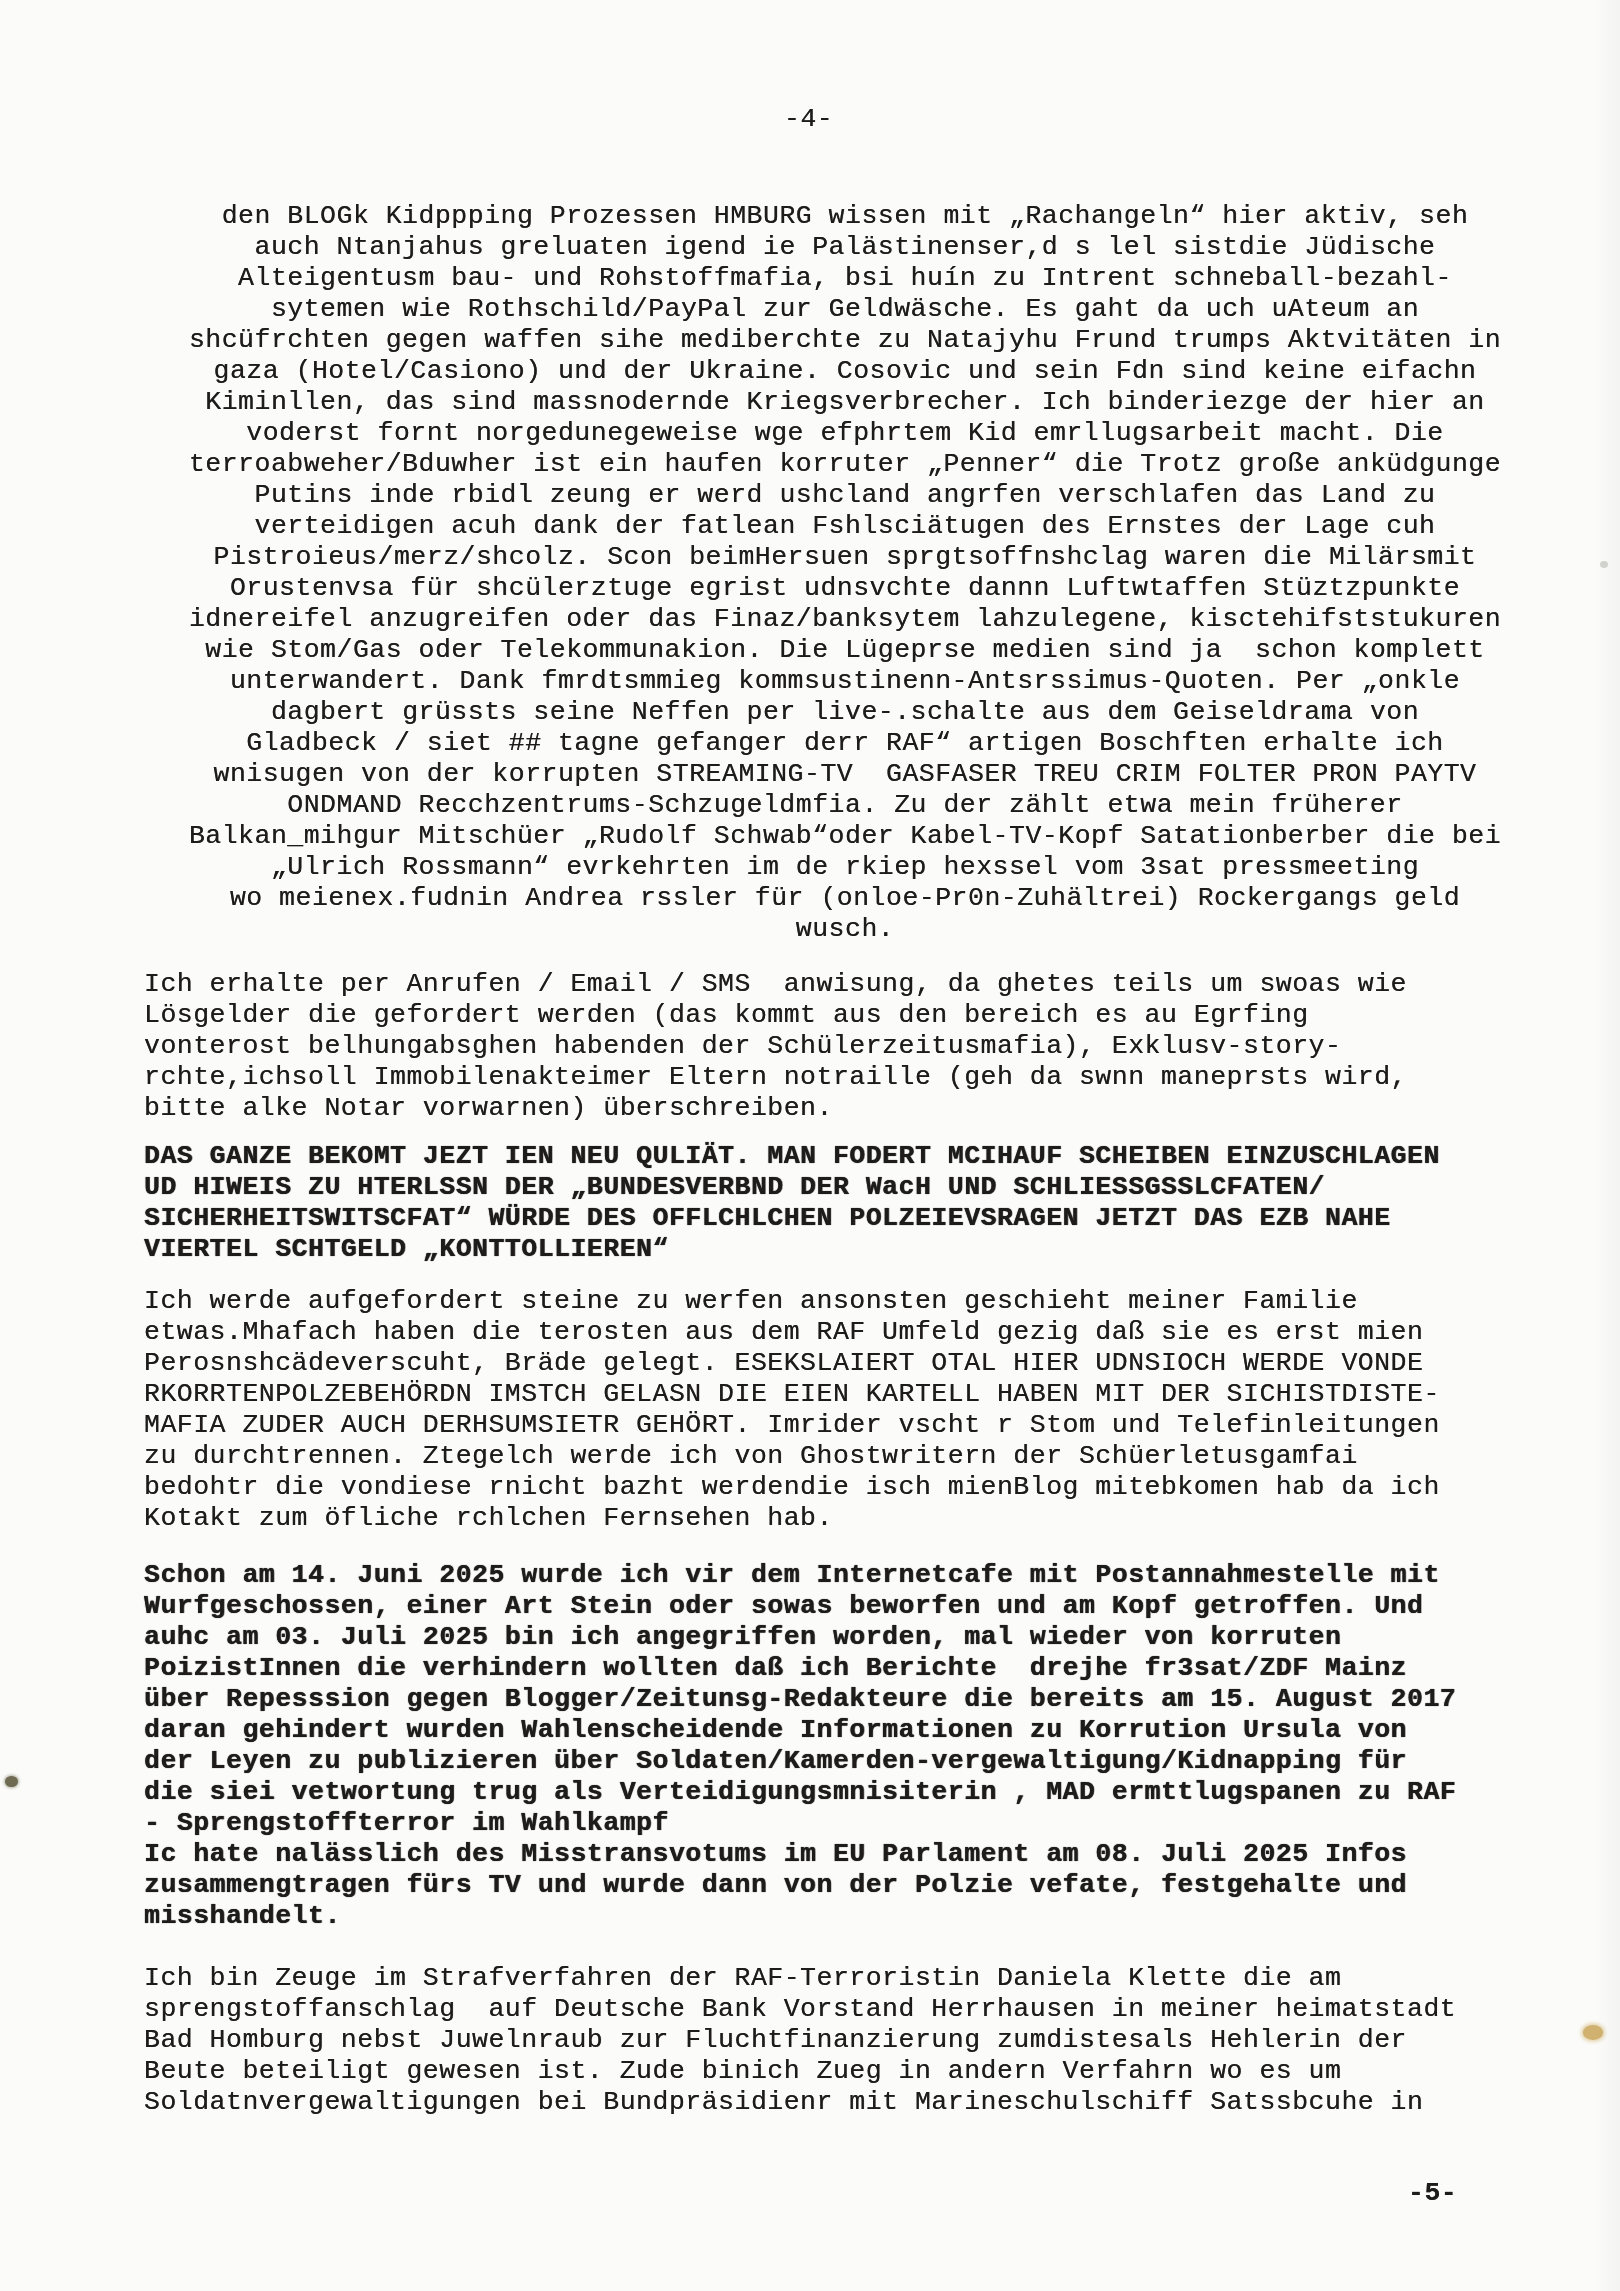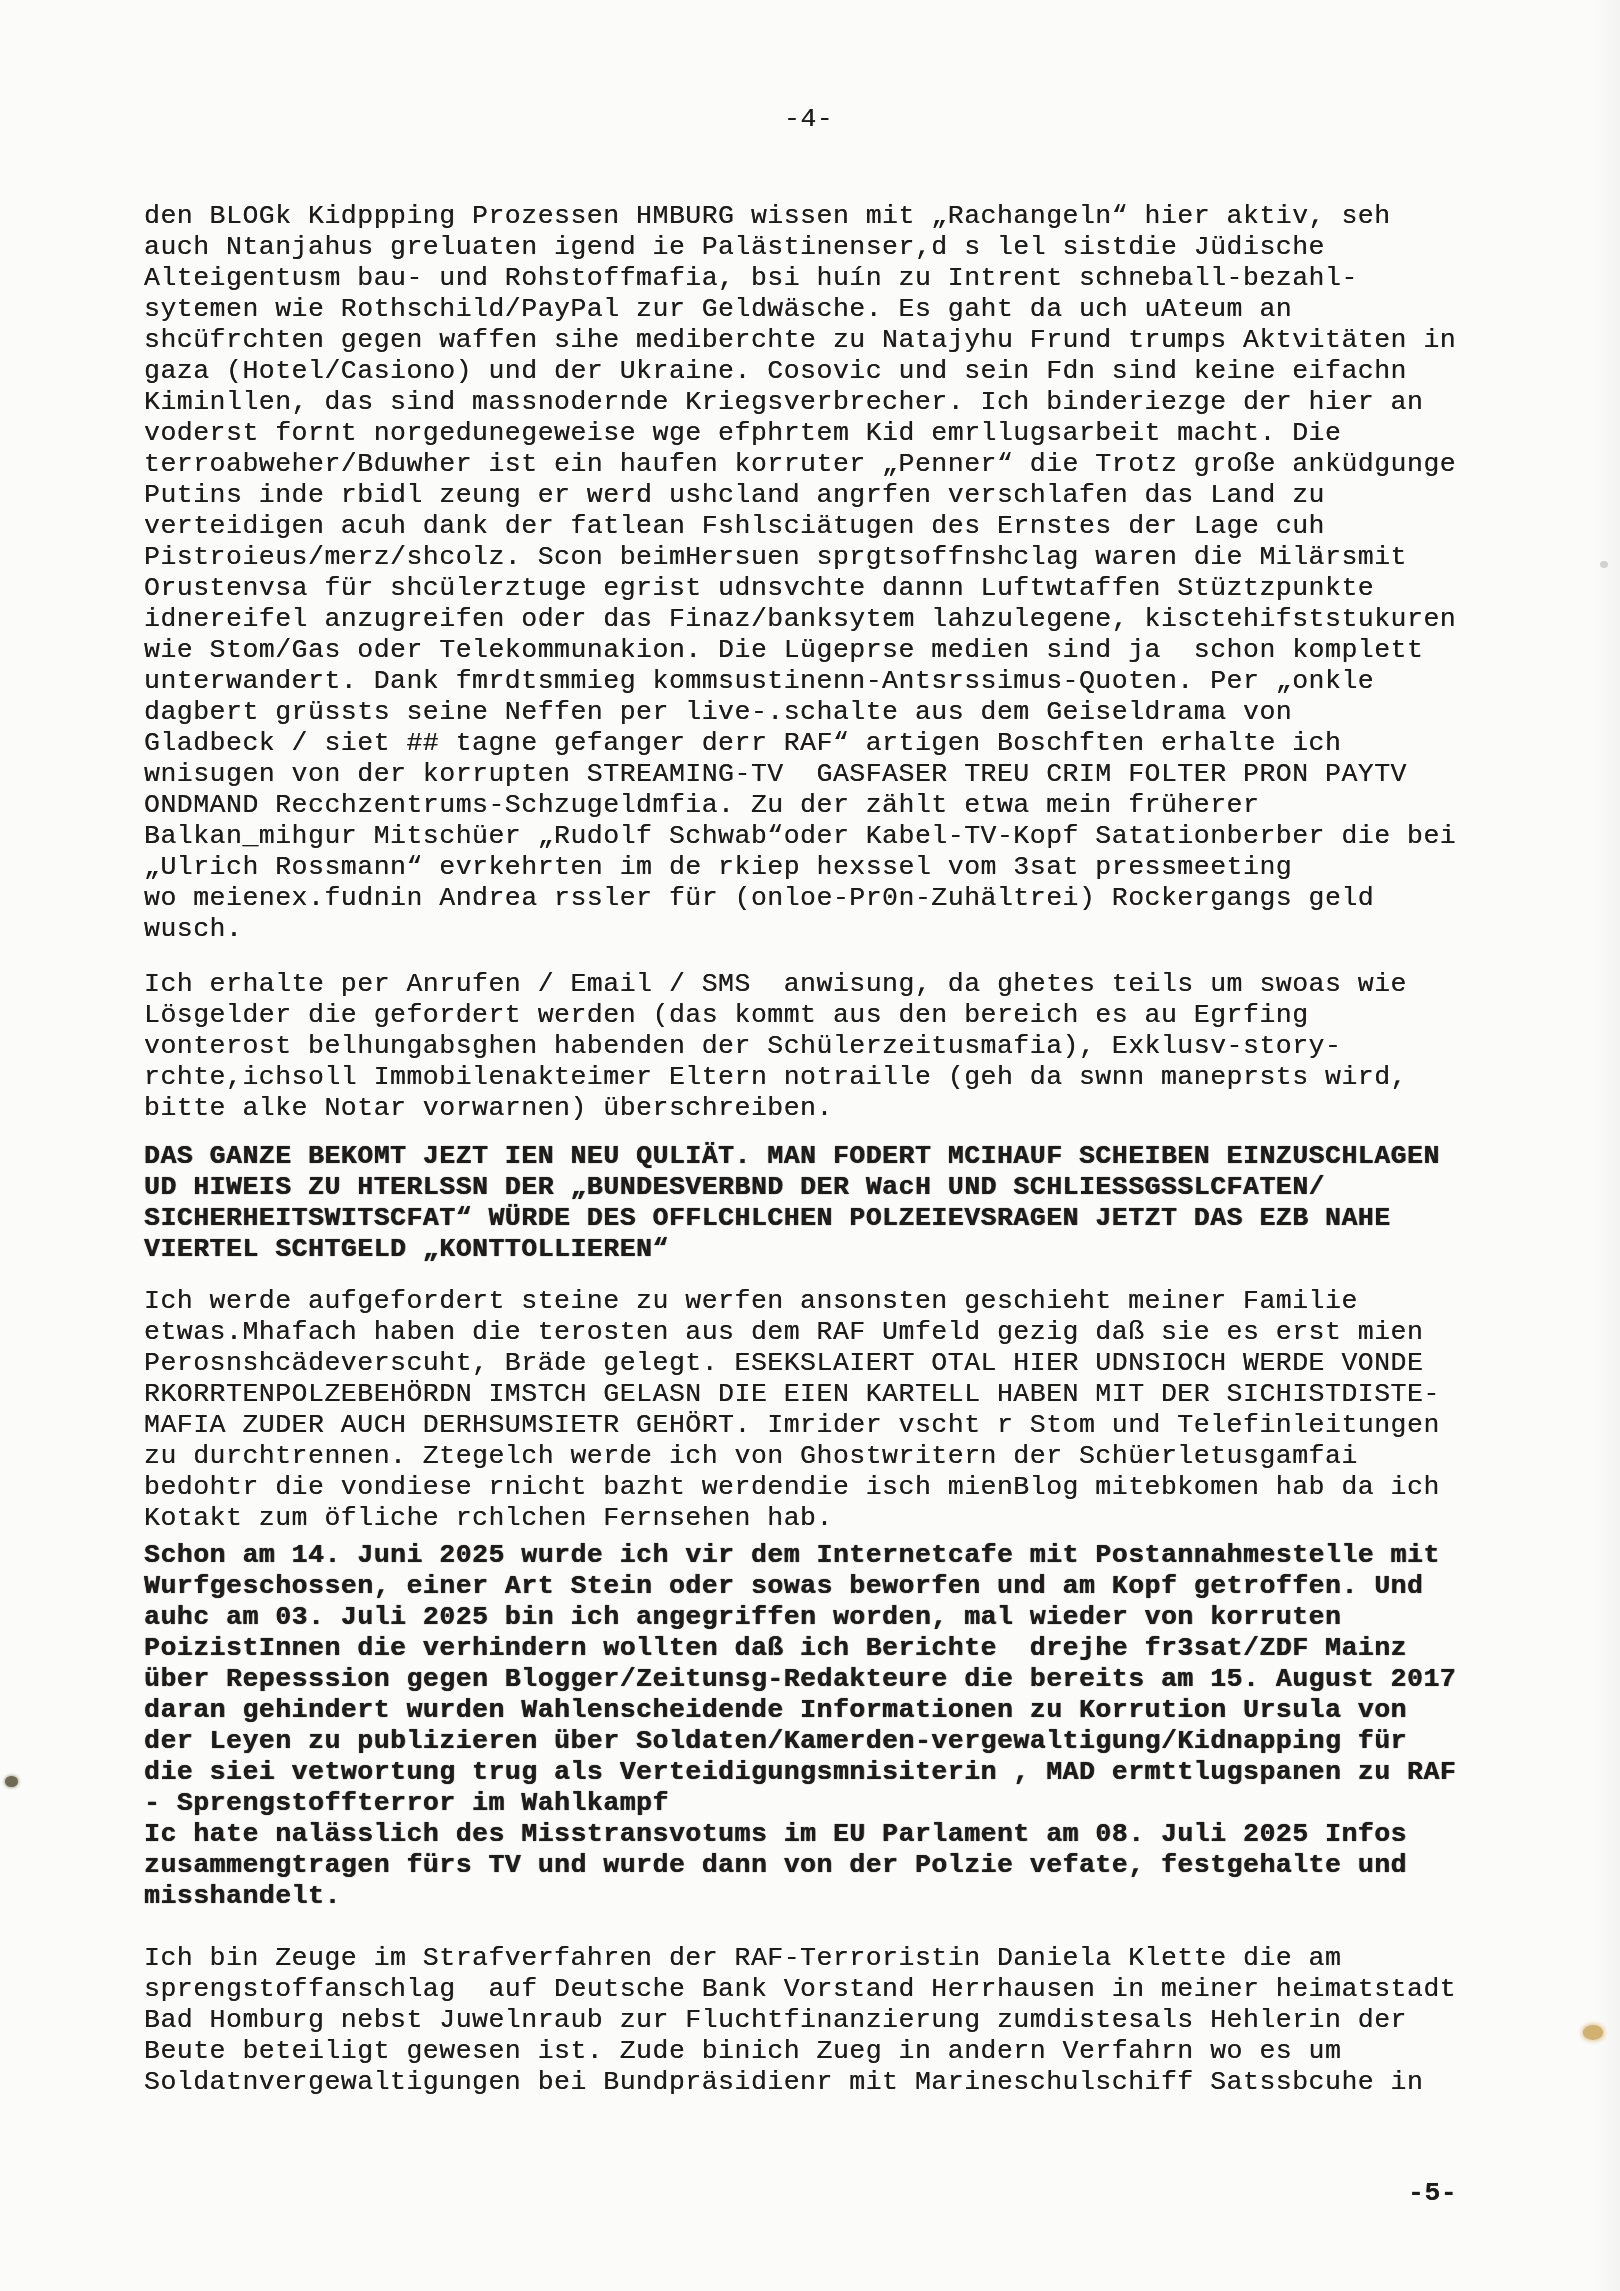--- a/index.html
+++ b/index.html
@@ -44,24 +44,24 @@
     white-space: pre-wrap;
     font-size: 26.5px;
     line-height: 31px;
     letter-spacing: 0.5px;
     text-shadow: 0 0 0.6px rgba(30,28,25,0.72), 0.4px 0.4px 0 rgba(30,28,25,0.18);
   }
   .para.bold {
     font-weight: 700;
     text-shadow: 0 0 1px rgba(25,23,20,0.85), 0.6px 0 0 rgba(25,23,20,0.5);
   }
-  .mA { margin-bottom: 23.5px; }
+  .mA { margin-bottom: 23.5px; text-align: center; }
   .mB { margin-bottom: 17.6px; }
   .mC { margin-bottom: 20.6px; }
-  .mD { margin-bottom: 6px; }
+  .mD { margin-bottom: 26px; }
   .mE { margin-bottom: 13.7px; }
   .mF { margin-bottom: 31px; }
   .speck {
     position: absolute;
     border-radius: 50%;
     pointer-events: none;
   }
   .speck-left {
     top: 1776px; left: 4.9px;
     width: 12.7px; height: 10.8px;

